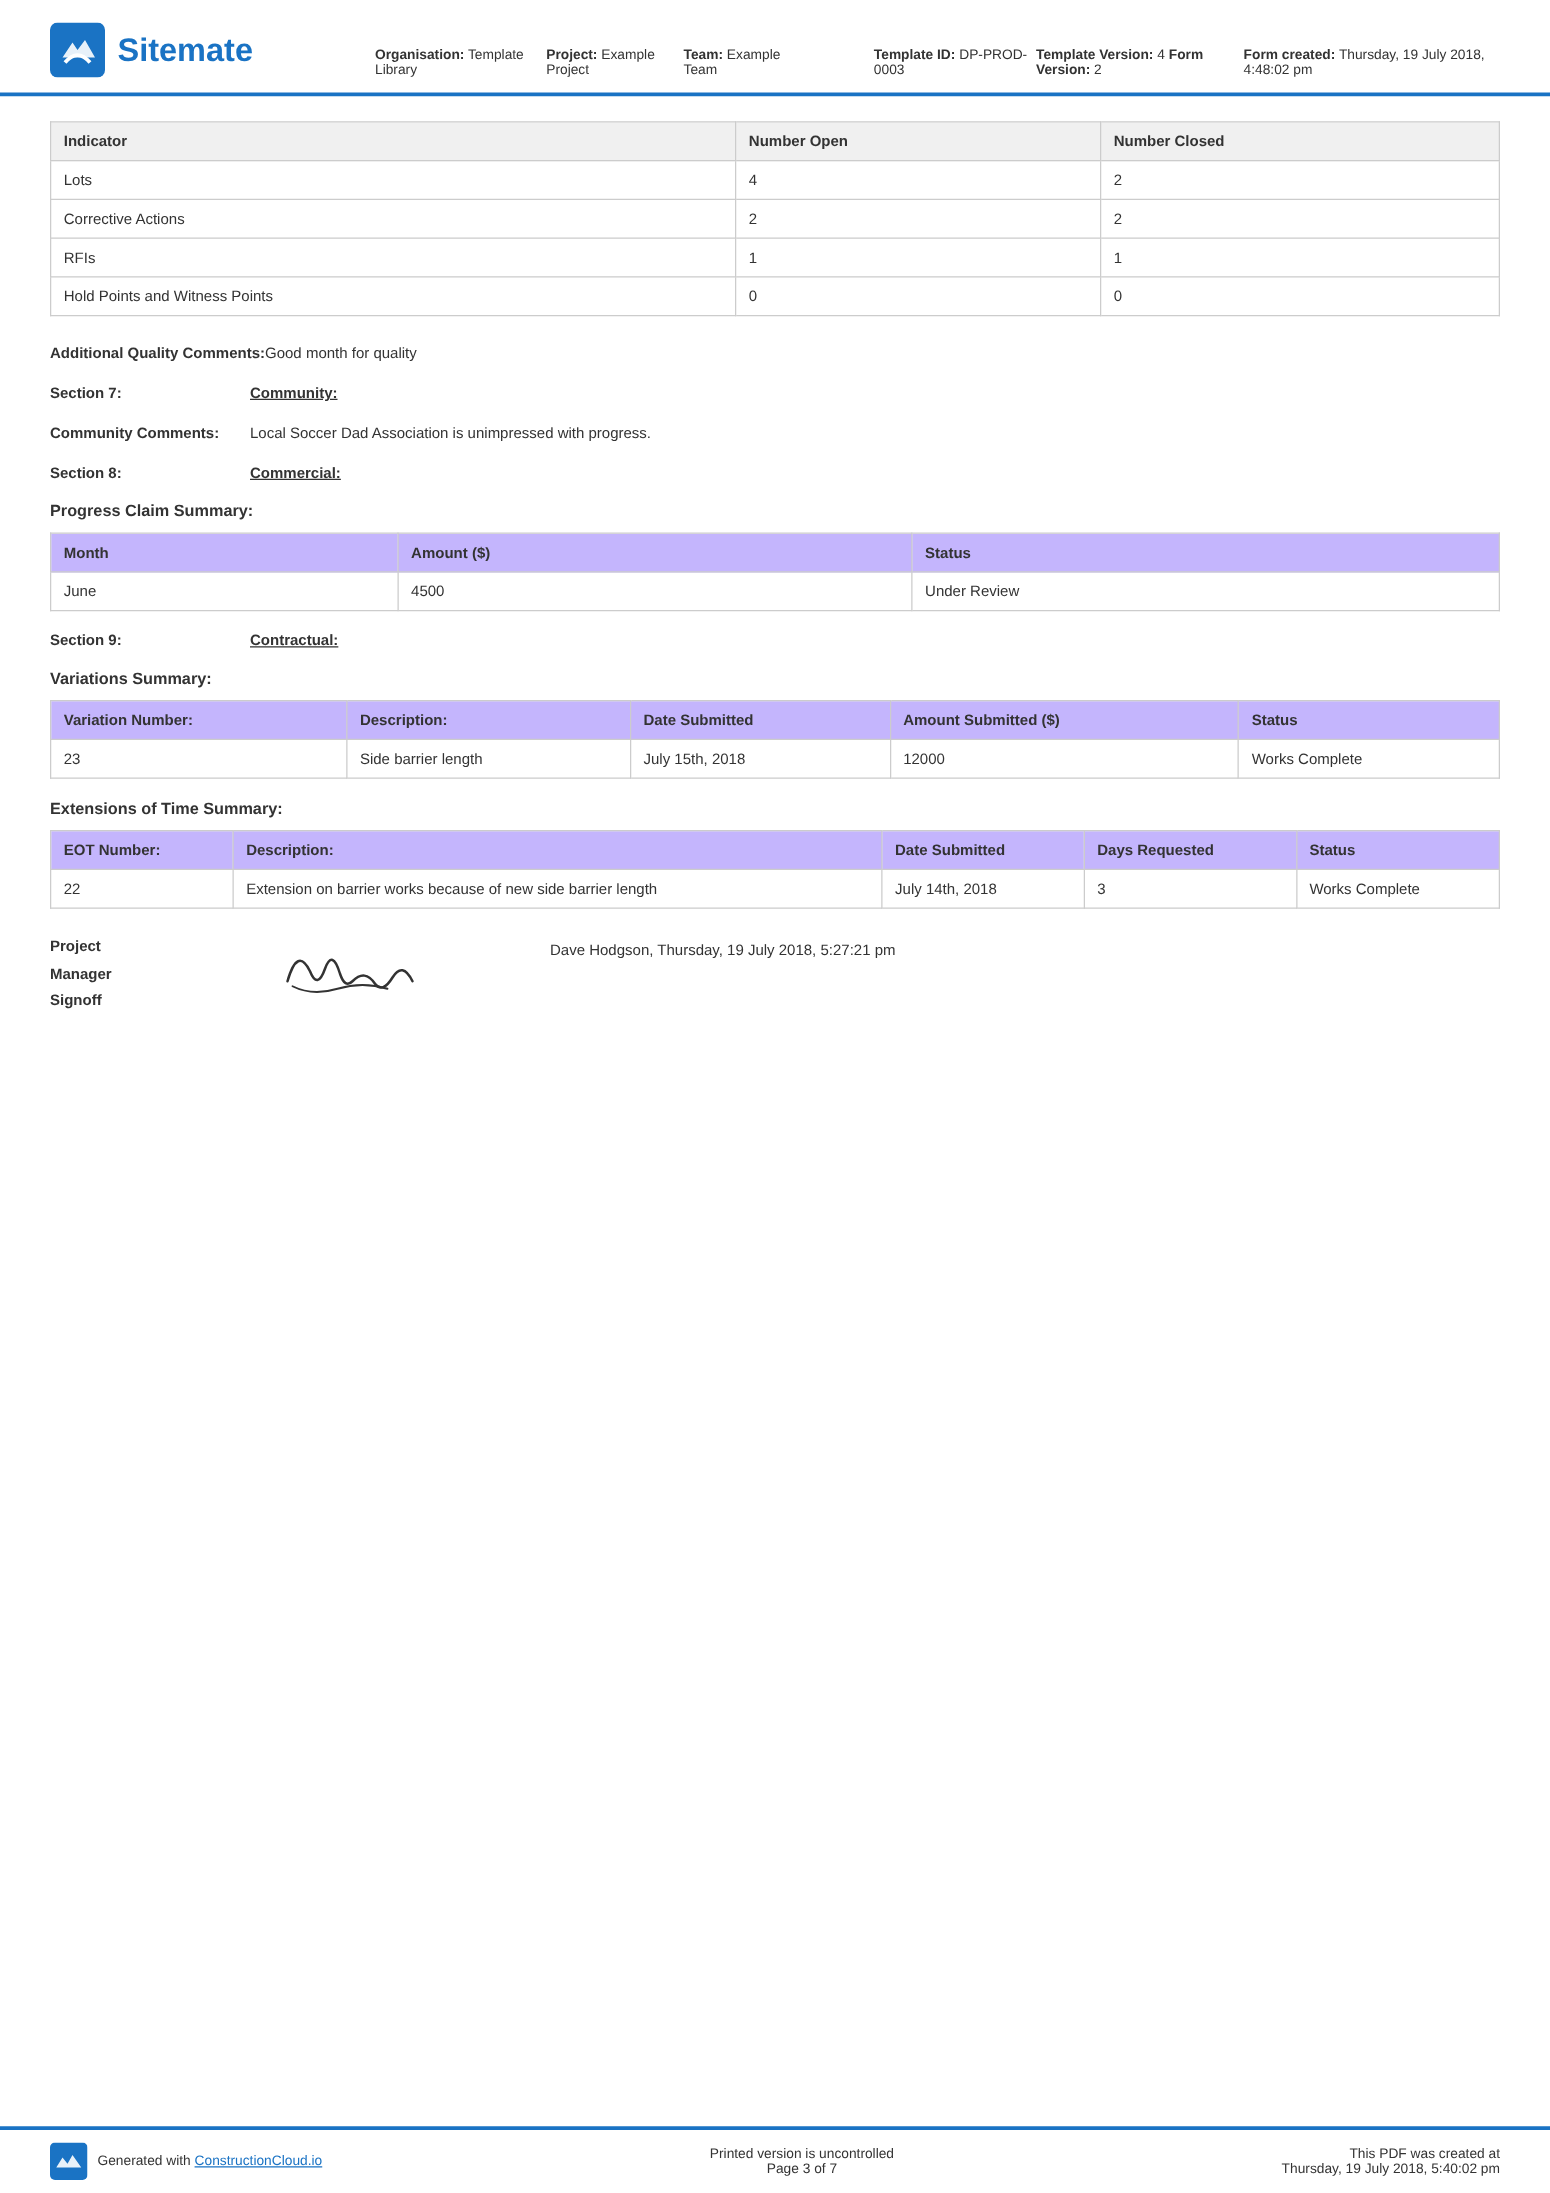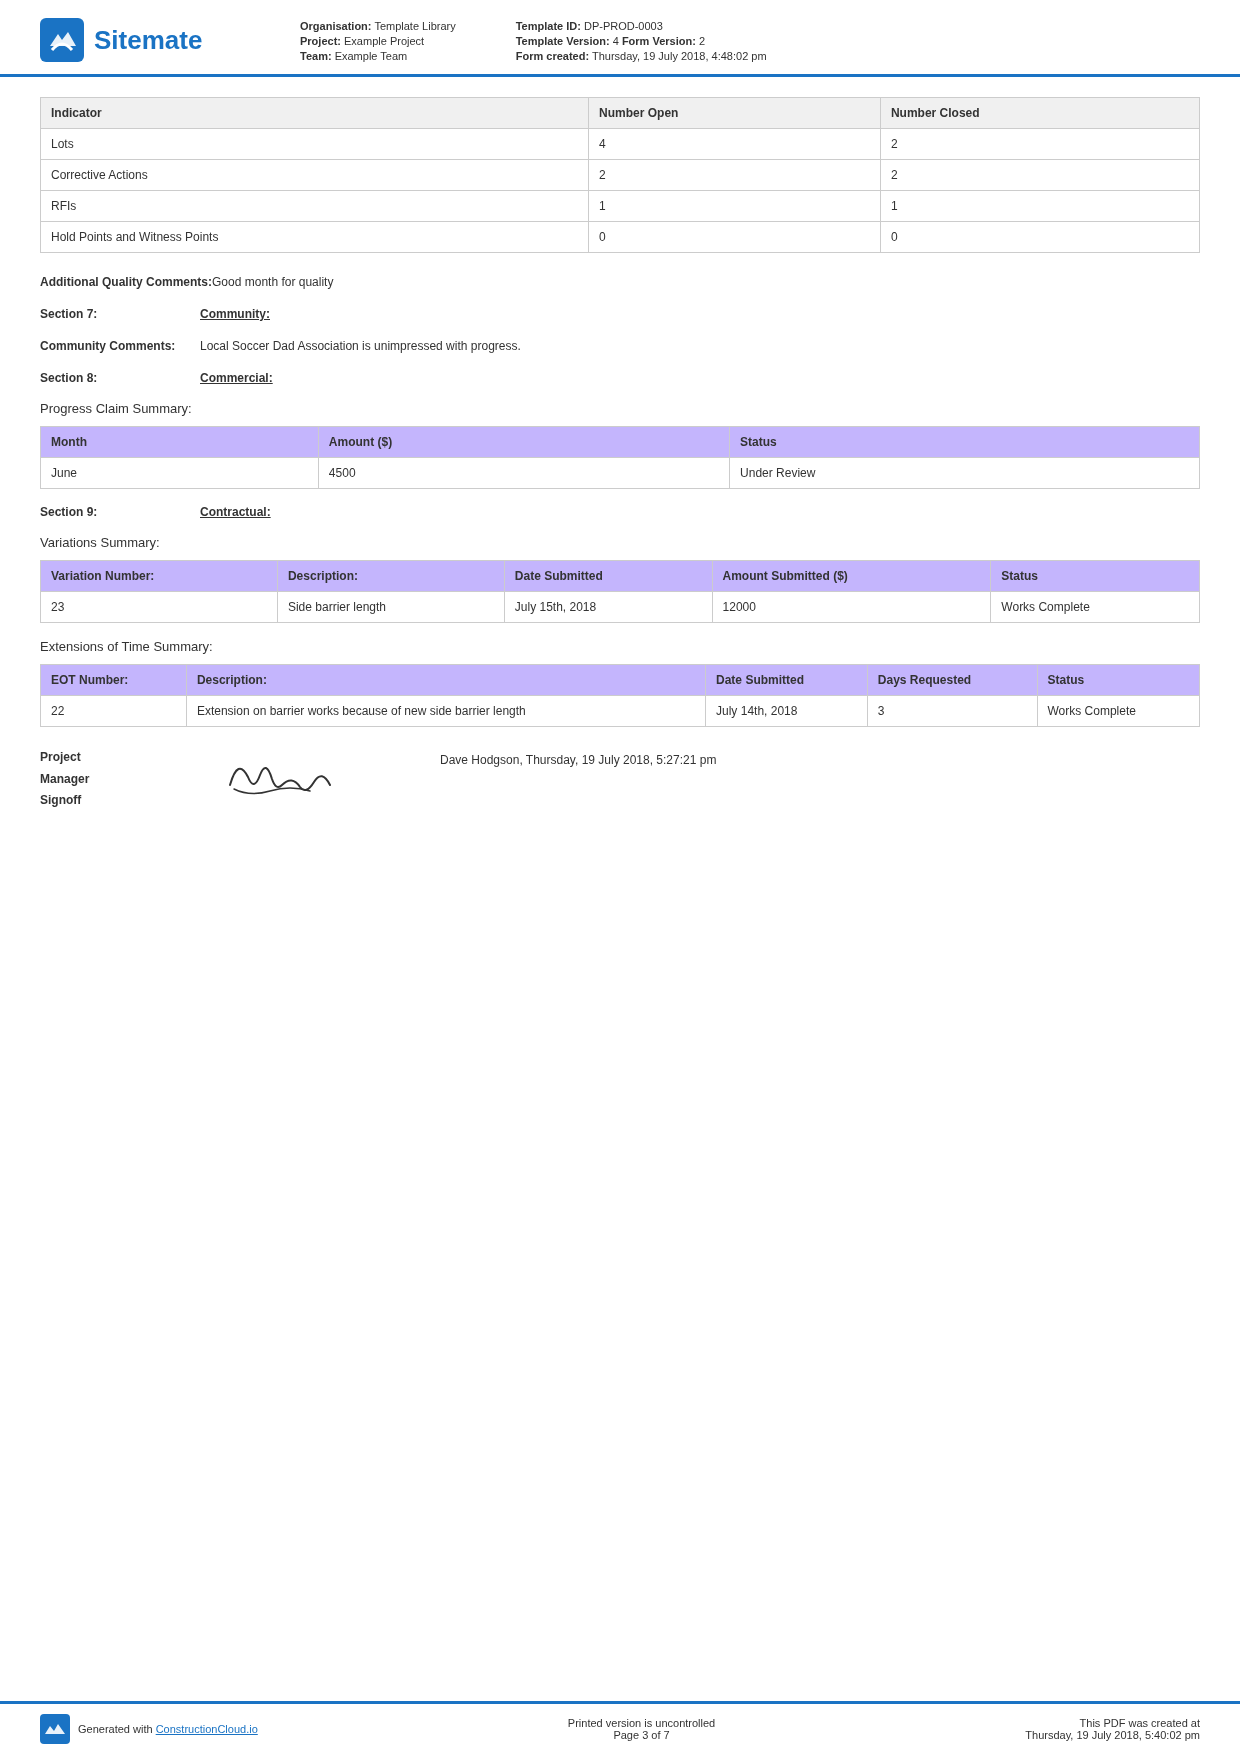--- a/index.html
+++ b/index.html
@@ -37,21 +37,20 @@
     }
     .header-meta {
       flex: 1;
       display: flex;
       gap: 60px;
       font-size: 11px;
       color: #333;
     }
     .header-meta-col {
       display: flex;
-      flex-direction: column;
       gap: 3px;
     }
     .header-meta-col span b {
       font-weight: bold;
     }
 
     
     .main {
       padding: 20px 40px 80px 40px;
     }
@@ -103,21 +102,21 @@
       min-width: 160px;
       font-size: 12px;
     }
     .section-title {
       font-weight: bold;
       text-decoration: underline;
       font-size: 12px;
     }
 
     .subsection-title {
-      font-weight: normal;
+      font-weight: bold;
       font-size: 13px;
       margin-bottom: 10px;
       margin-top: 16px;
     }
 
     
     .data-table {
       width: 100%;
       border-collapse: collapse;
       margin-bottom: 16px;

